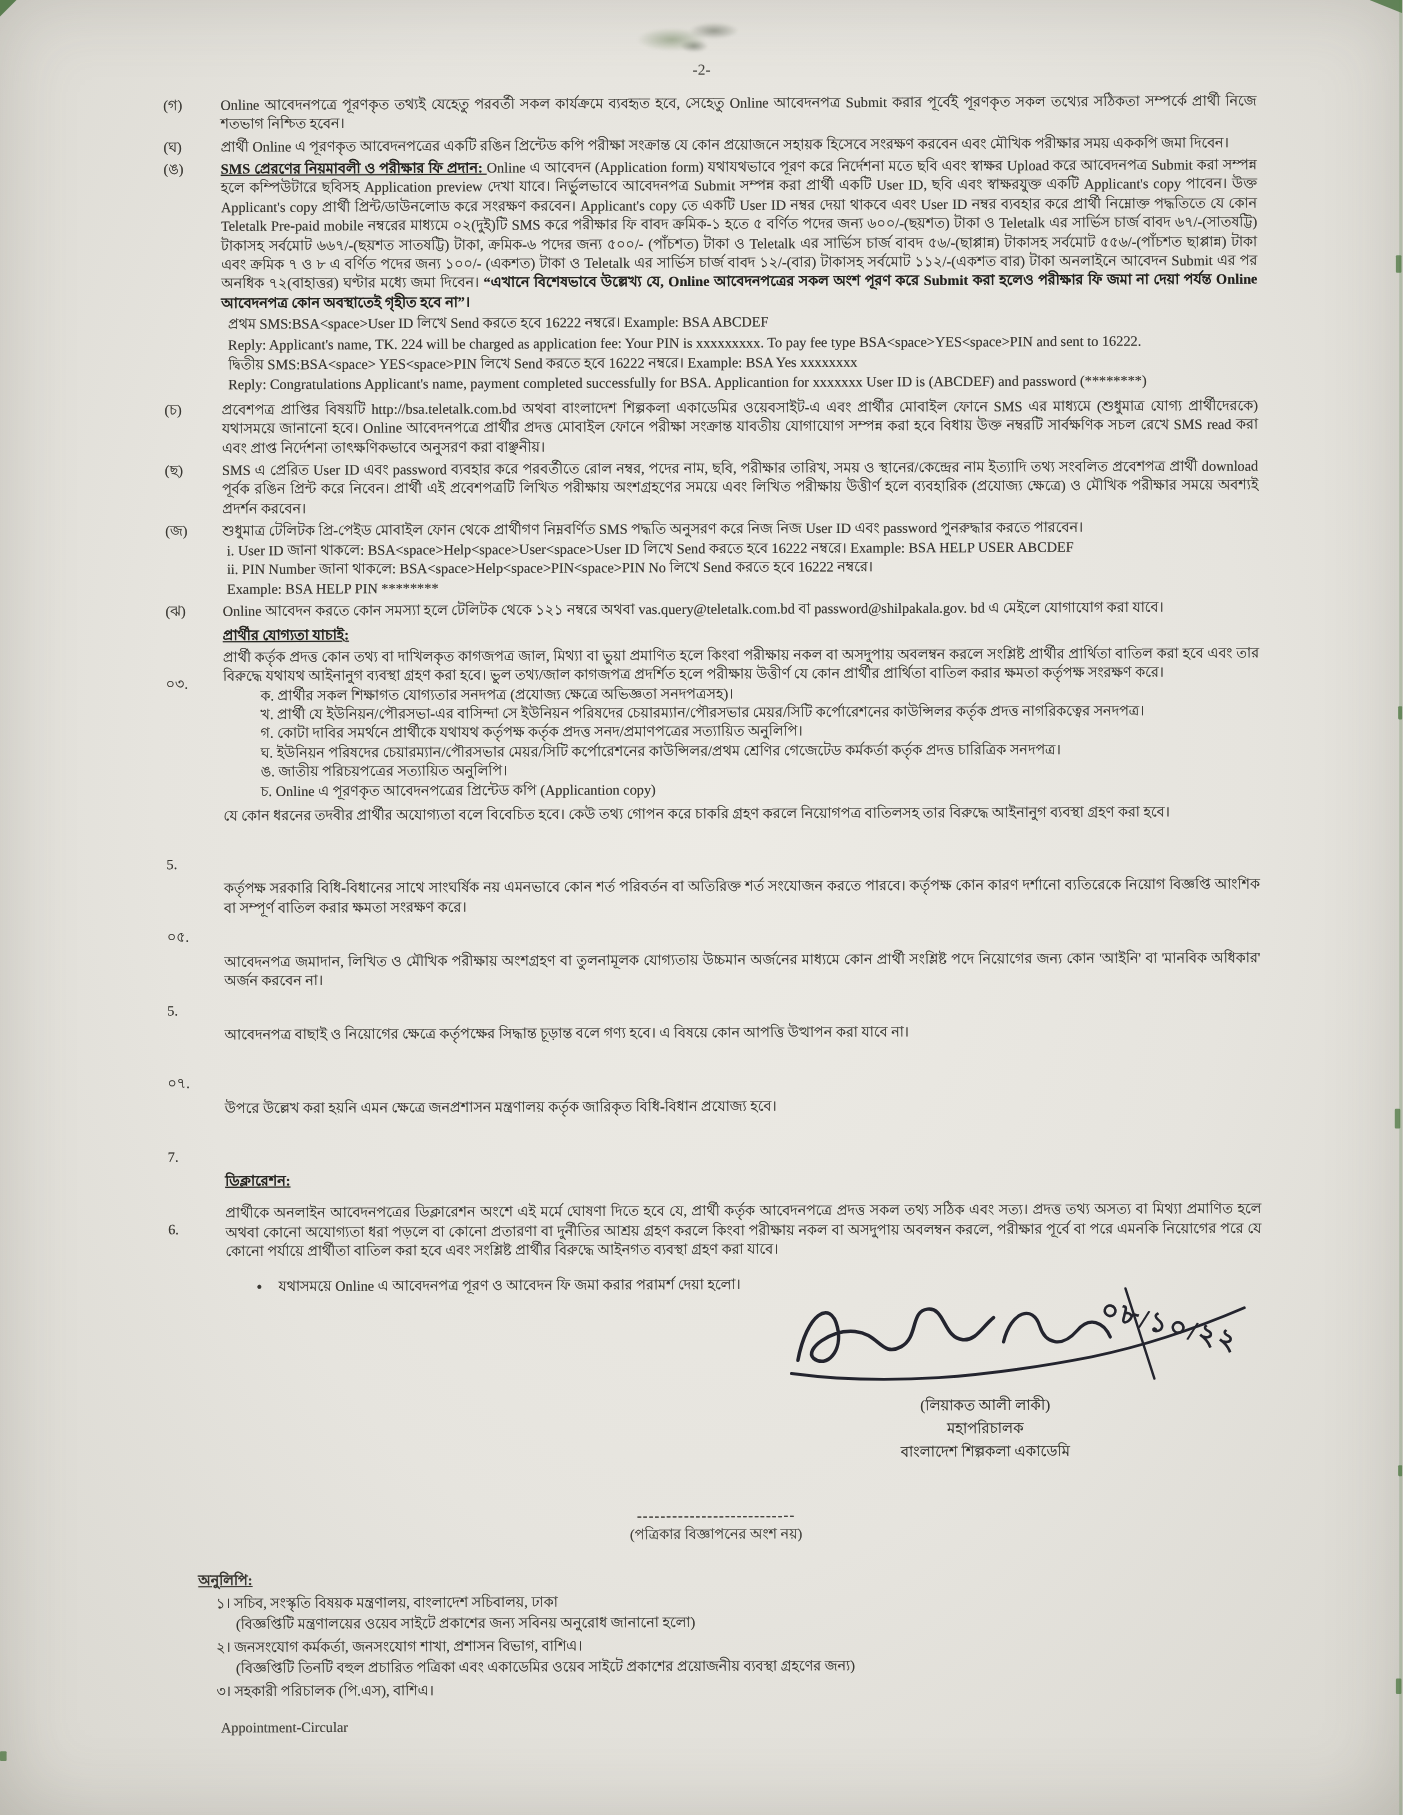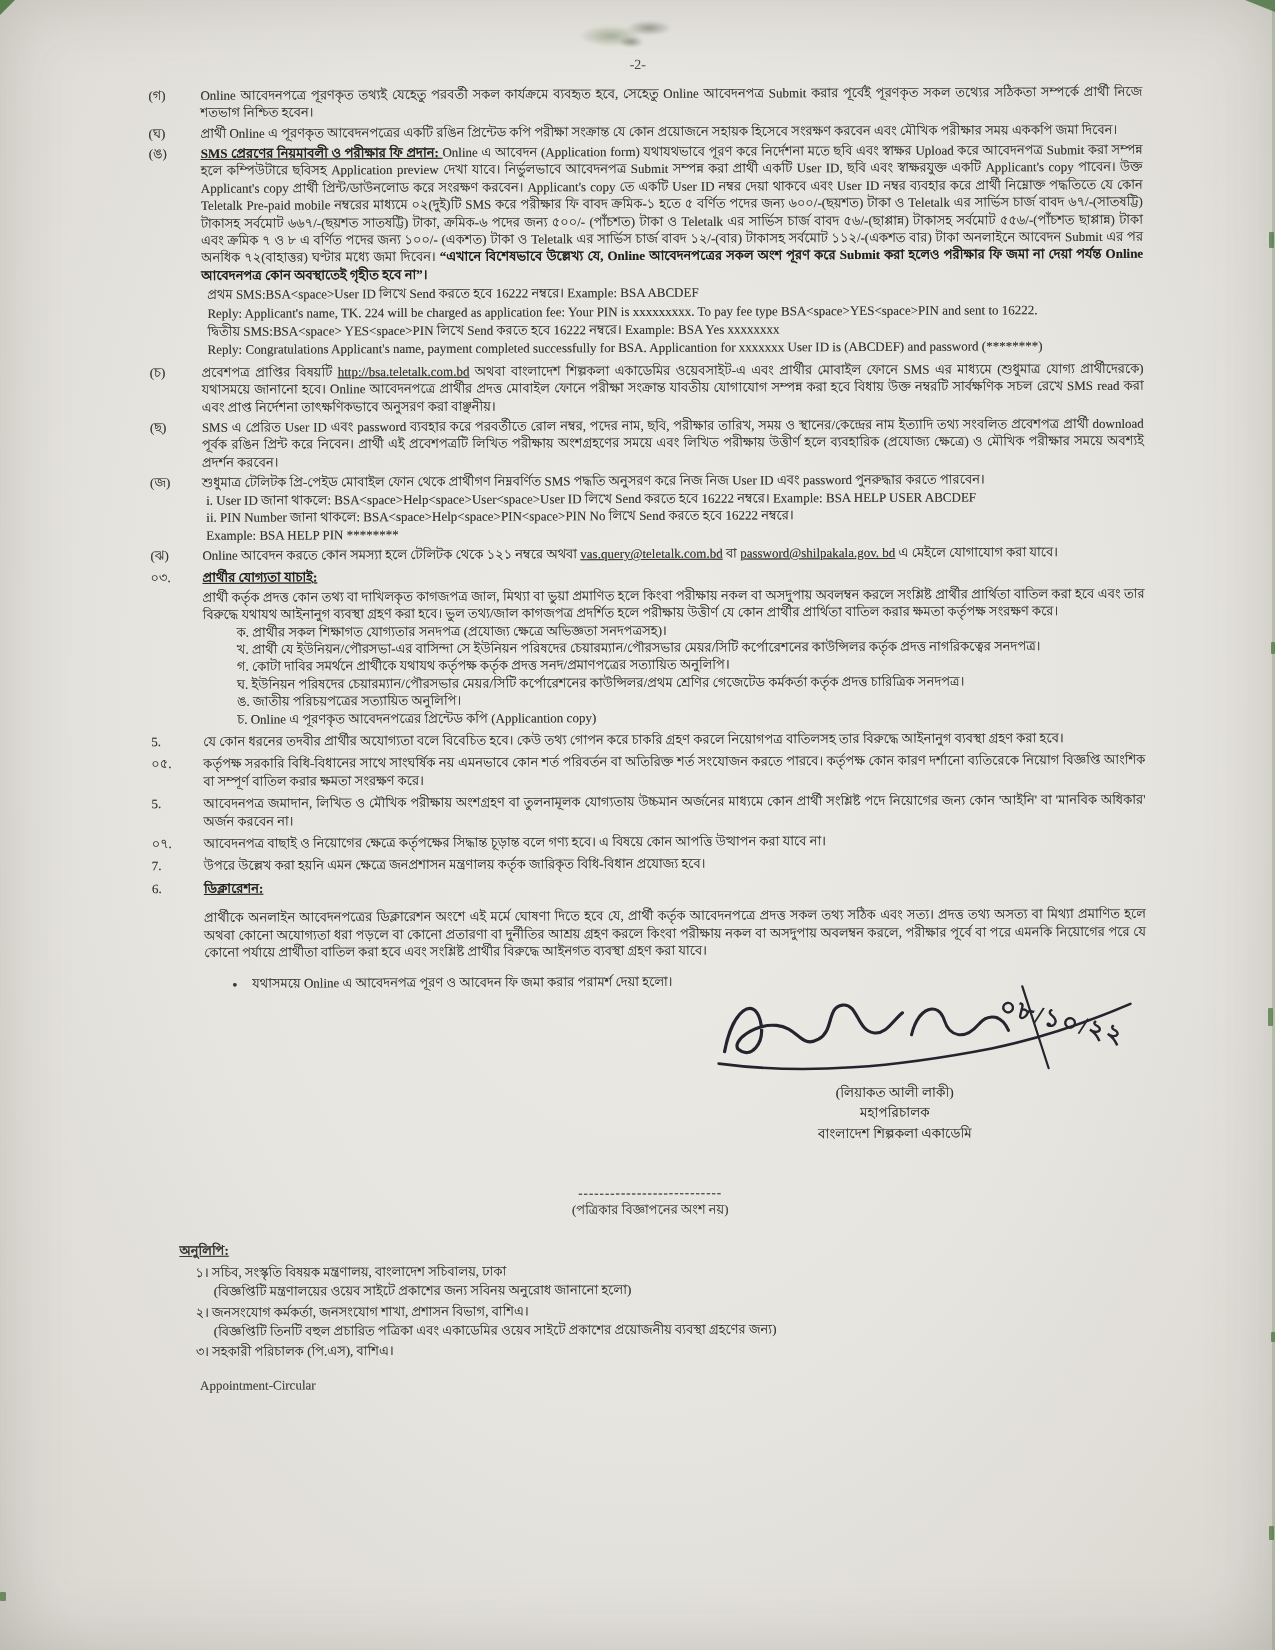--- a/index.html
+++ b/index.html
@@ -25,24 +25,24 @@
 
   .li { display: flex; margin-bottom: 3px; }
   .li .lbl { flex: 0 0 52px; }
   .li .txt { flex: 1; text-align: justify; }
   .lead-bold { font-weight: bold; color: #262521; }
   .u { text-decoration: underline; }
   b, .bq { font-weight: bold; color: #23221e; }
   .sms-block { margin: 2px 0 2px 6px; text-align: left; }
   .sms-block div { margin-bottom: 1px; }
   .sub-lines { margin-left: 4px; text-align: left; }
-  .doc-link { color: inherit; text-decoration: underline; }
+  .doc-link { color: inherit; }
 
   .num-row { display: flex; margin: 5px 0 4px 0; }
-  .num-row .num { flex: 0 0 52px; }
+  .num-row .num { flex: 0 0 52px; margin-top: 44px; }
   .num-row .nbody { flex: 1; text-align: justify; }
   .sec-heading { font-weight: bold; color: #262521; margin-bottom: 2px; }
   .subitem { margin-left: 34px; text-align: left; }
   .bullet-row { display: flex; margin: 14px 0 0 28px; width: 560px; }
   .bullet-dot { flex: 0 0 20px; font-size: 15px; }
 
   .sig-block { position: relative; width: 440px; margin: -18px 0 0 auto; height: 188px; }
   .sig-ink { position: relative; height: 104px; }
   .sig-svg { position: absolute; left: 0; top: -6px; }
   .sig-date {

